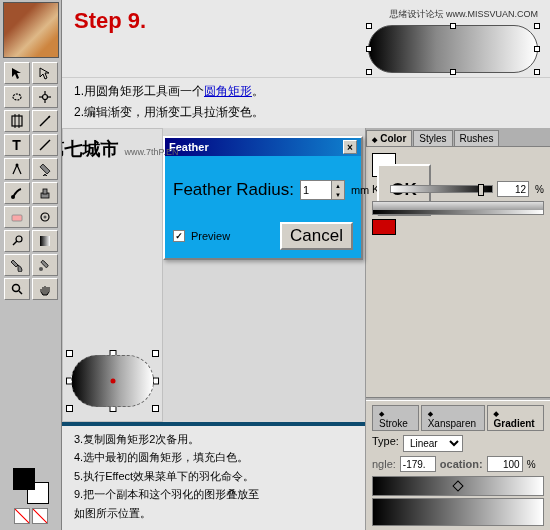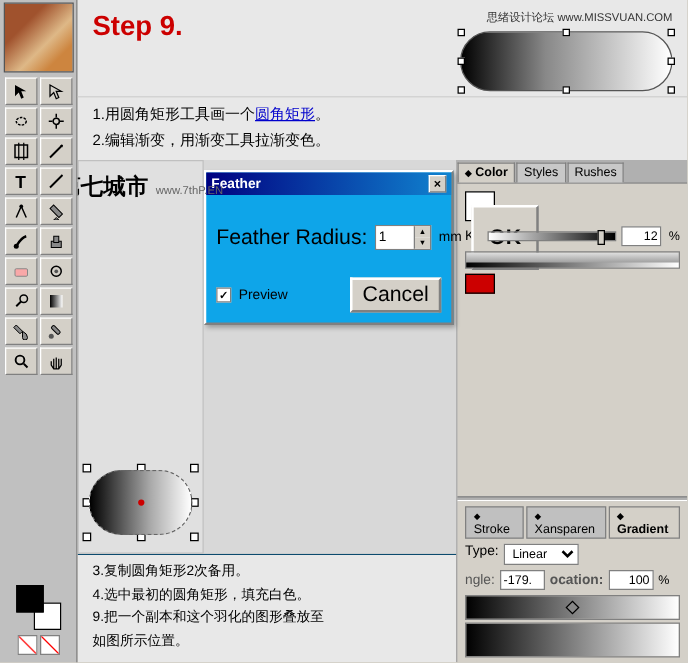--- a/index.html
+++ b/index.html
@@ -581,21 +581,21 @@
       height: 28px;
       background: linear-gradient(to right, #000, #fff);
       border: 1px solid #808080;
       margin-top: 2px;
     }
 
     
     .bottom-instructions {
       background: #e8e8e8;
       padding: 6px 12px;
-      border-top: 1px solid #0c4a6e;
+      border-top: 4px solid #0c4a6e;
     }
 
     .bottom-instructions p {
       font-size: 11px;
       color: #000;
       margin-bottom: 3px;
       line-height: 1.4;
     }
 
     
@@ -887,20 +887,21 @@
                 <span class="dialog-checkbox-label">Preview</span>
                 <button class="dialog-cancel-btn">Cancel</button>
               </div>
             </div>
           </div>
         </div>
 
         <div class="bottom-instructions">
           <p>3.复制圆角矩形2次备用。</p>
           <p>4.选中最初的圆角矩形，填充白色。</p>
+          <p>5.执行Effect效果菜单下的羽化命令。</p>
           <p>9.把一个副本和这个羽化的图形叠放至</p>
           <p>如图所示位置。</p>
         </div>
       </div>
 
       <div class="right-panel">
 
         <div class="panel-tabs">
           <div class="panel-tab active">
             <span style="font-size:7px;">◆</span>

